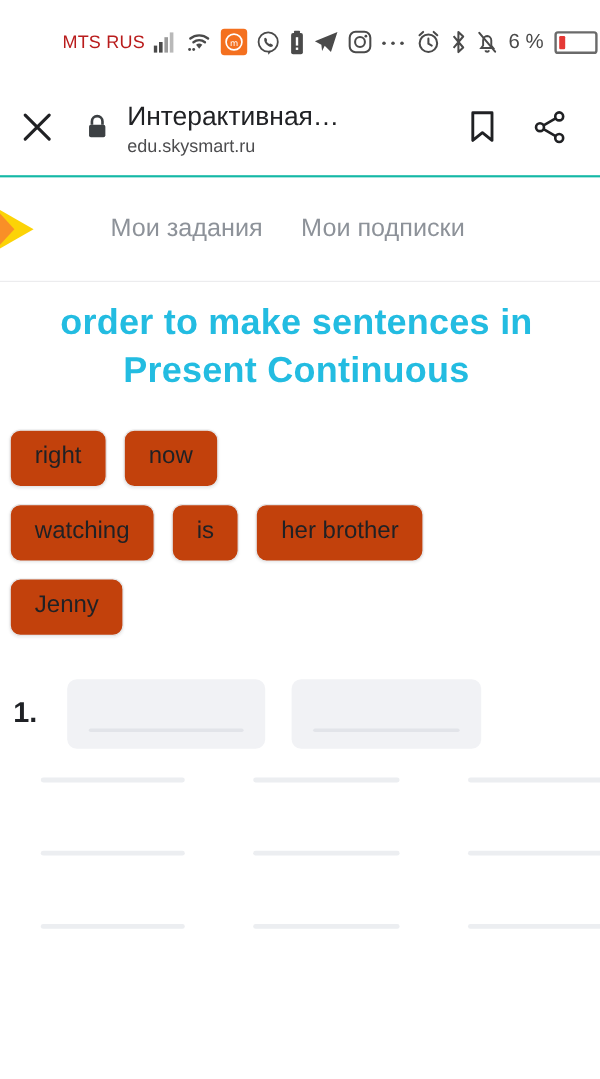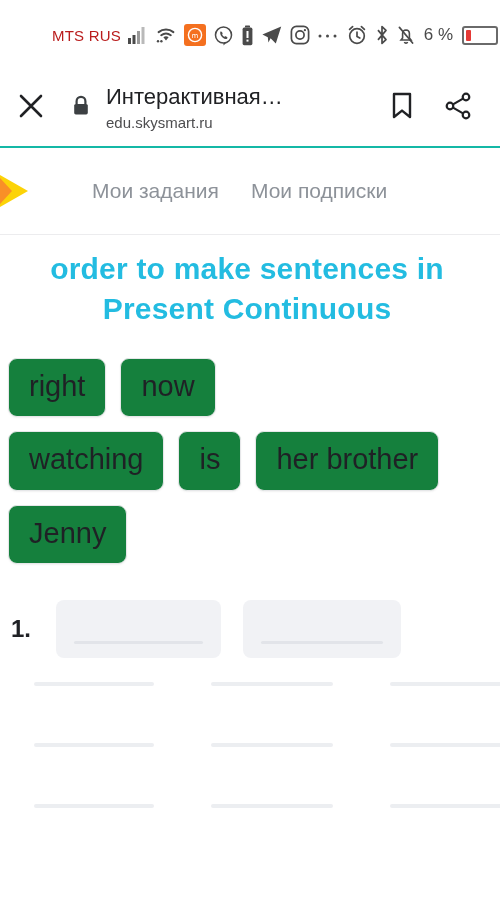--- a/index.html
+++ b/index.html
@@ -183,25 +183,25 @@
   .chips {
     margin-top: 30px;
     margin-left: 8px;
   }
   .chip-row {
     display: flex;
     gap: 14px;
     margin-bottom: 14px;
   }
   .chip {
-    background: #15803d;
+    background: #c2410c;
     border: 1px solid #e6e7e9;
     border-radius: 9px;
     box-shadow: 0 1px 2px rgba(0,0,0,.06);
-    font-size: 29px;
+    font-size: 20px;
     color: #1f2125;
     padding: 9px 20px 12px 20px;
     white-space: nowrap;
     line-height: 1.25;
   }
 
   
   .answers {
     margin-top: 36px;
   }

